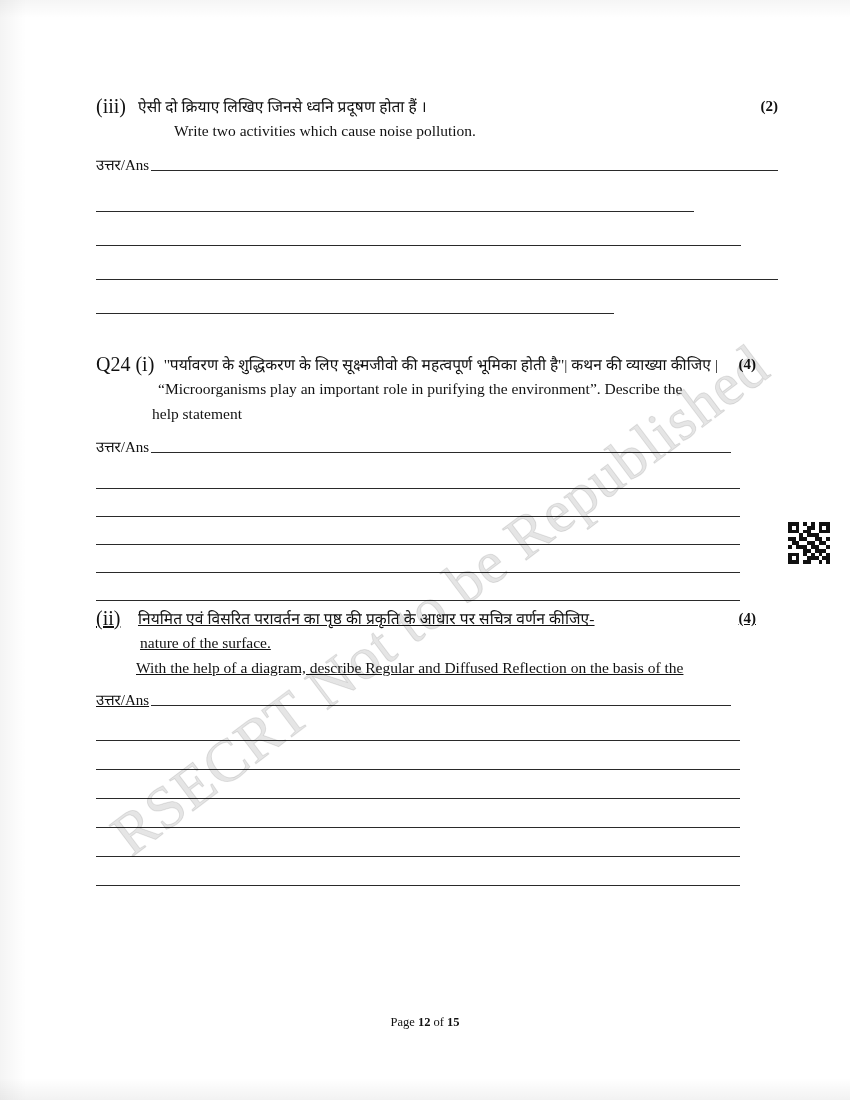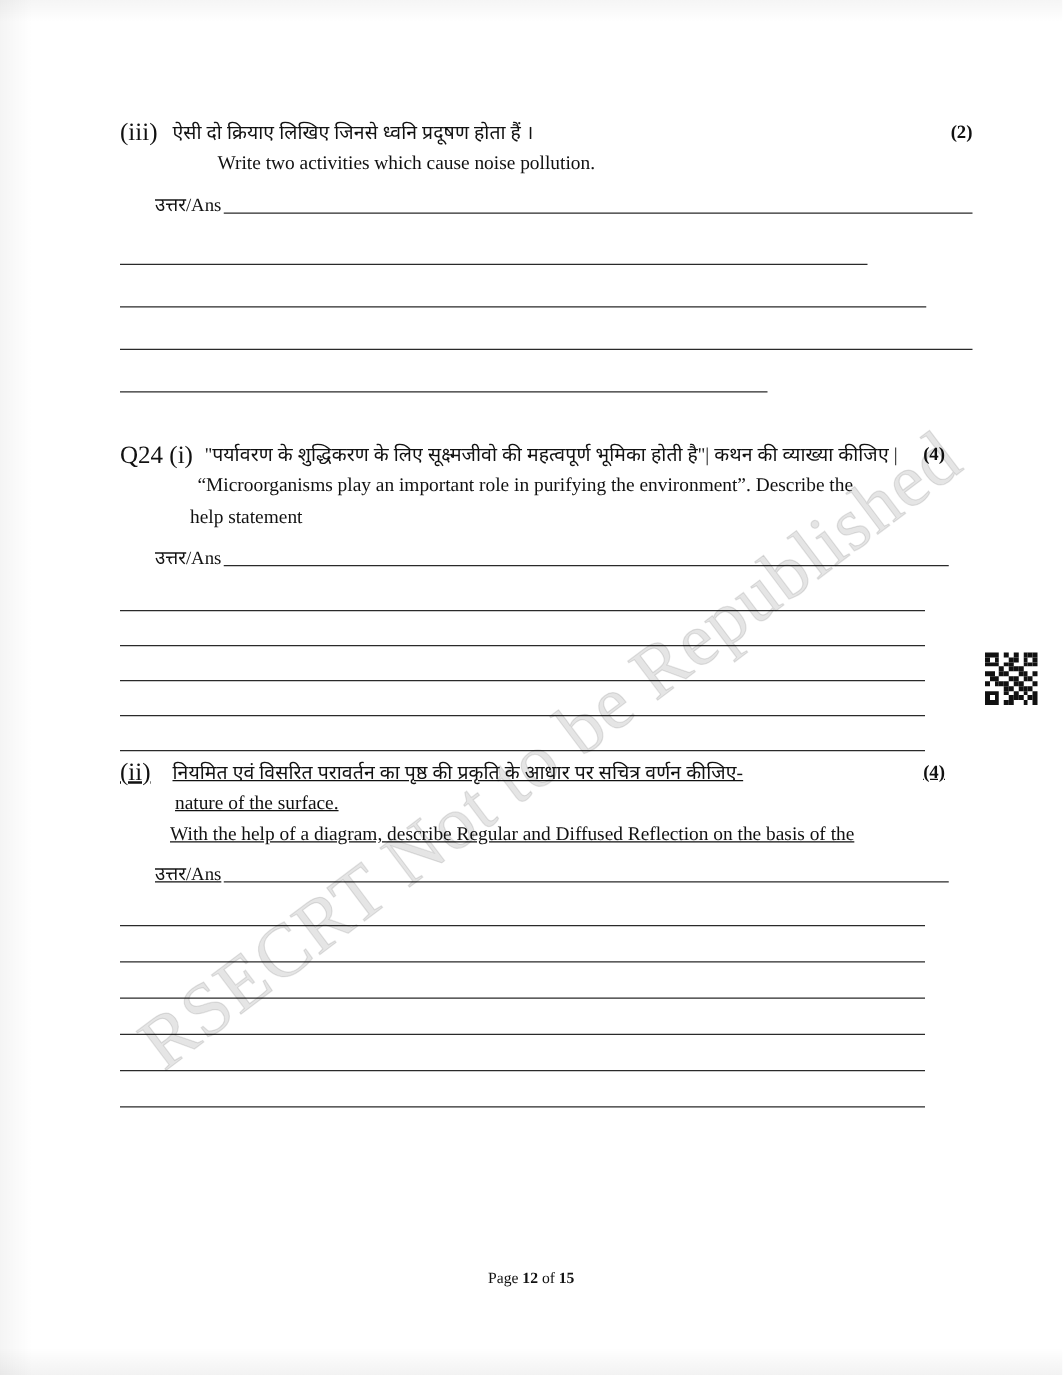--- a/index.html
+++ b/index.html
@@ -96,21 +96,20 @@
   .ans-wrap { margin-top: 8px; }
   .ans-first {
     display: flex;
     align-items: flex-end;
   }
   .ans-label {
     font-size: 15px;
     line-height: 18px;
     white-space: nowrap;
     padding-right: 2px;
-    margin-left: 28px;
   }
   .rule {
     border-bottom: 1.1px solid #2a2a2a;
     height: 0;
   }
   .ans-first .rule { flex: 1 1 auto; margin-bottom: 3px; }
   .ans-line { height: 26px; display: flex; align-items: flex-end; }
   .ans-line .rule { width: 100%; margin-bottom: 0; }
 
   

